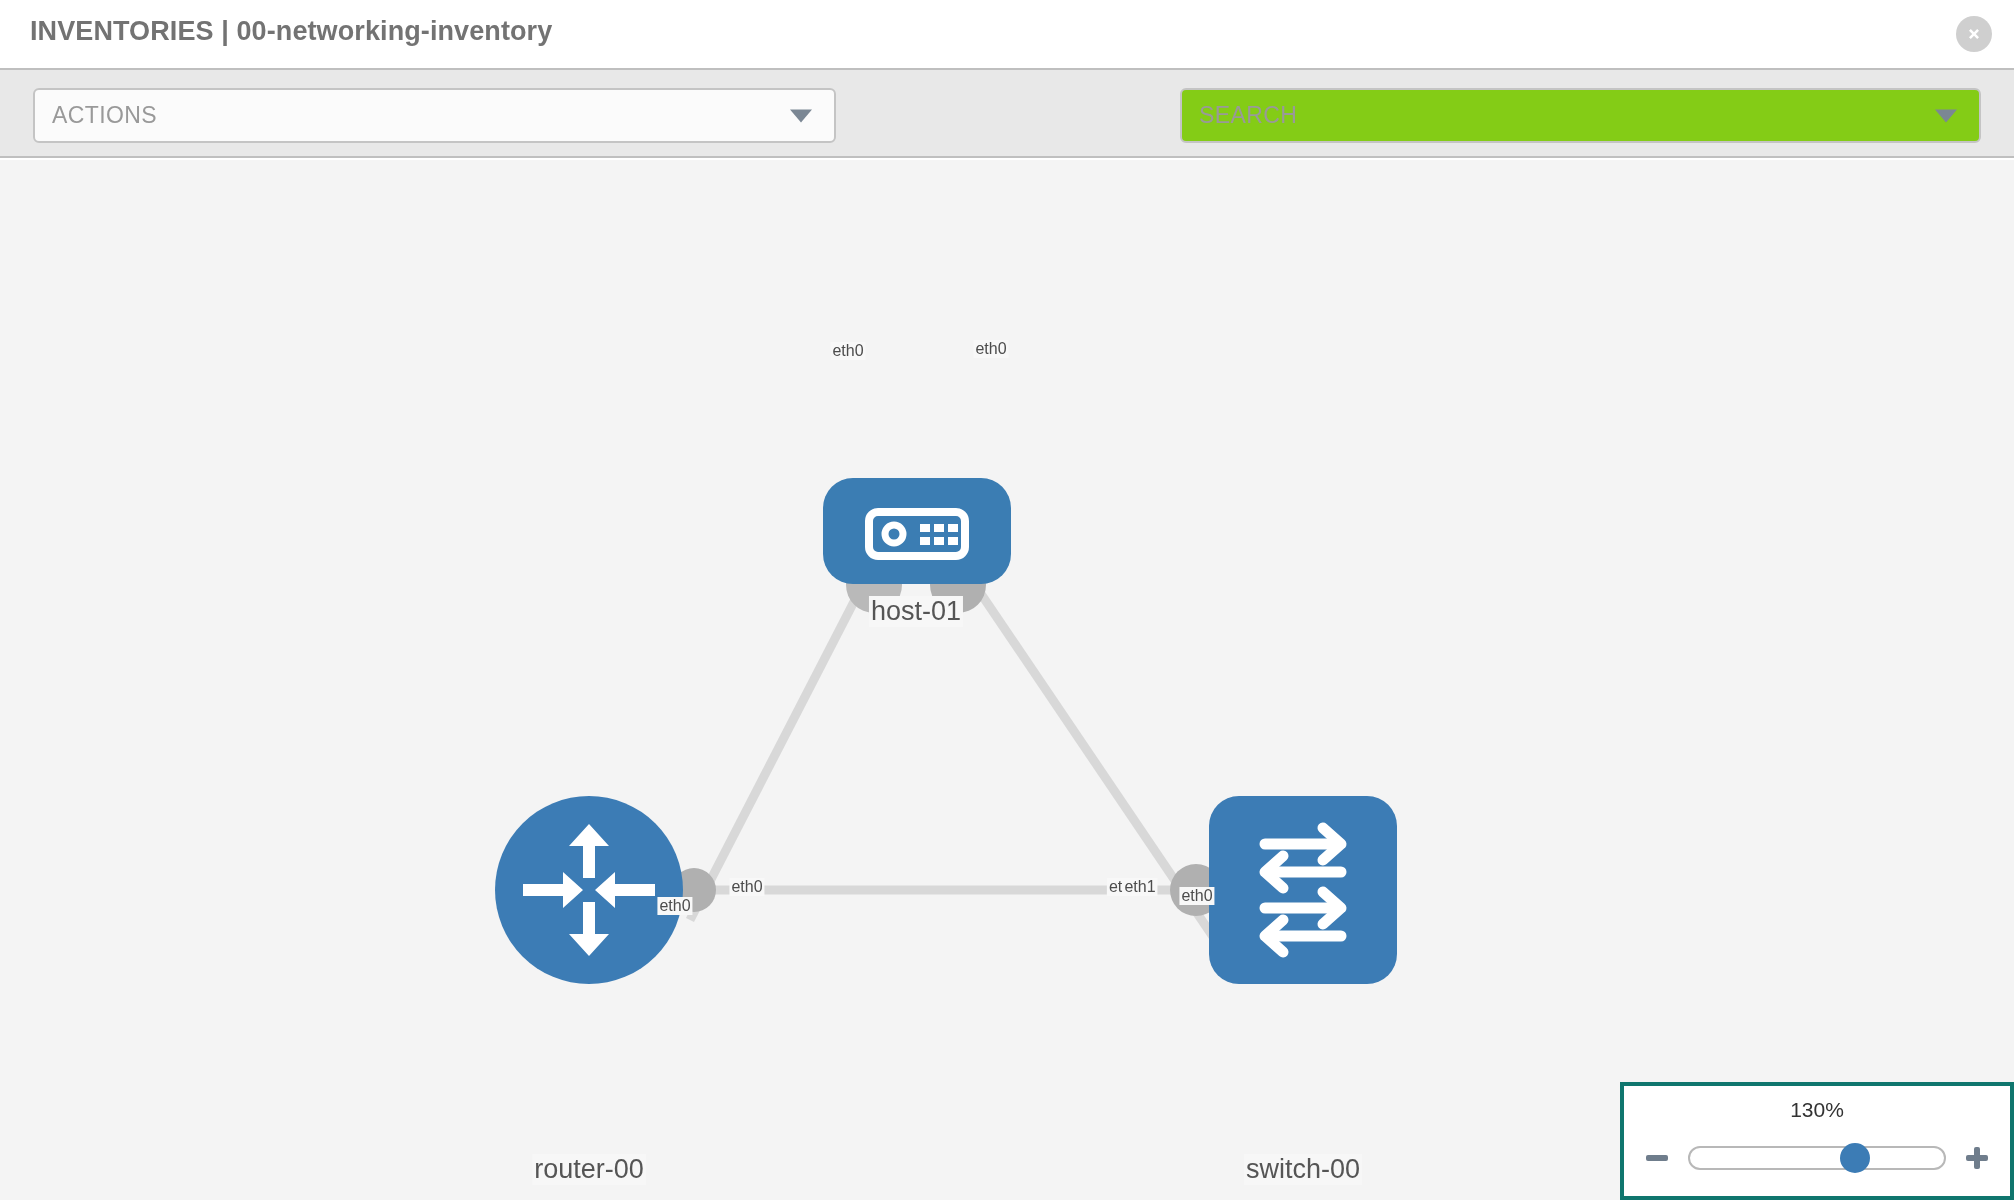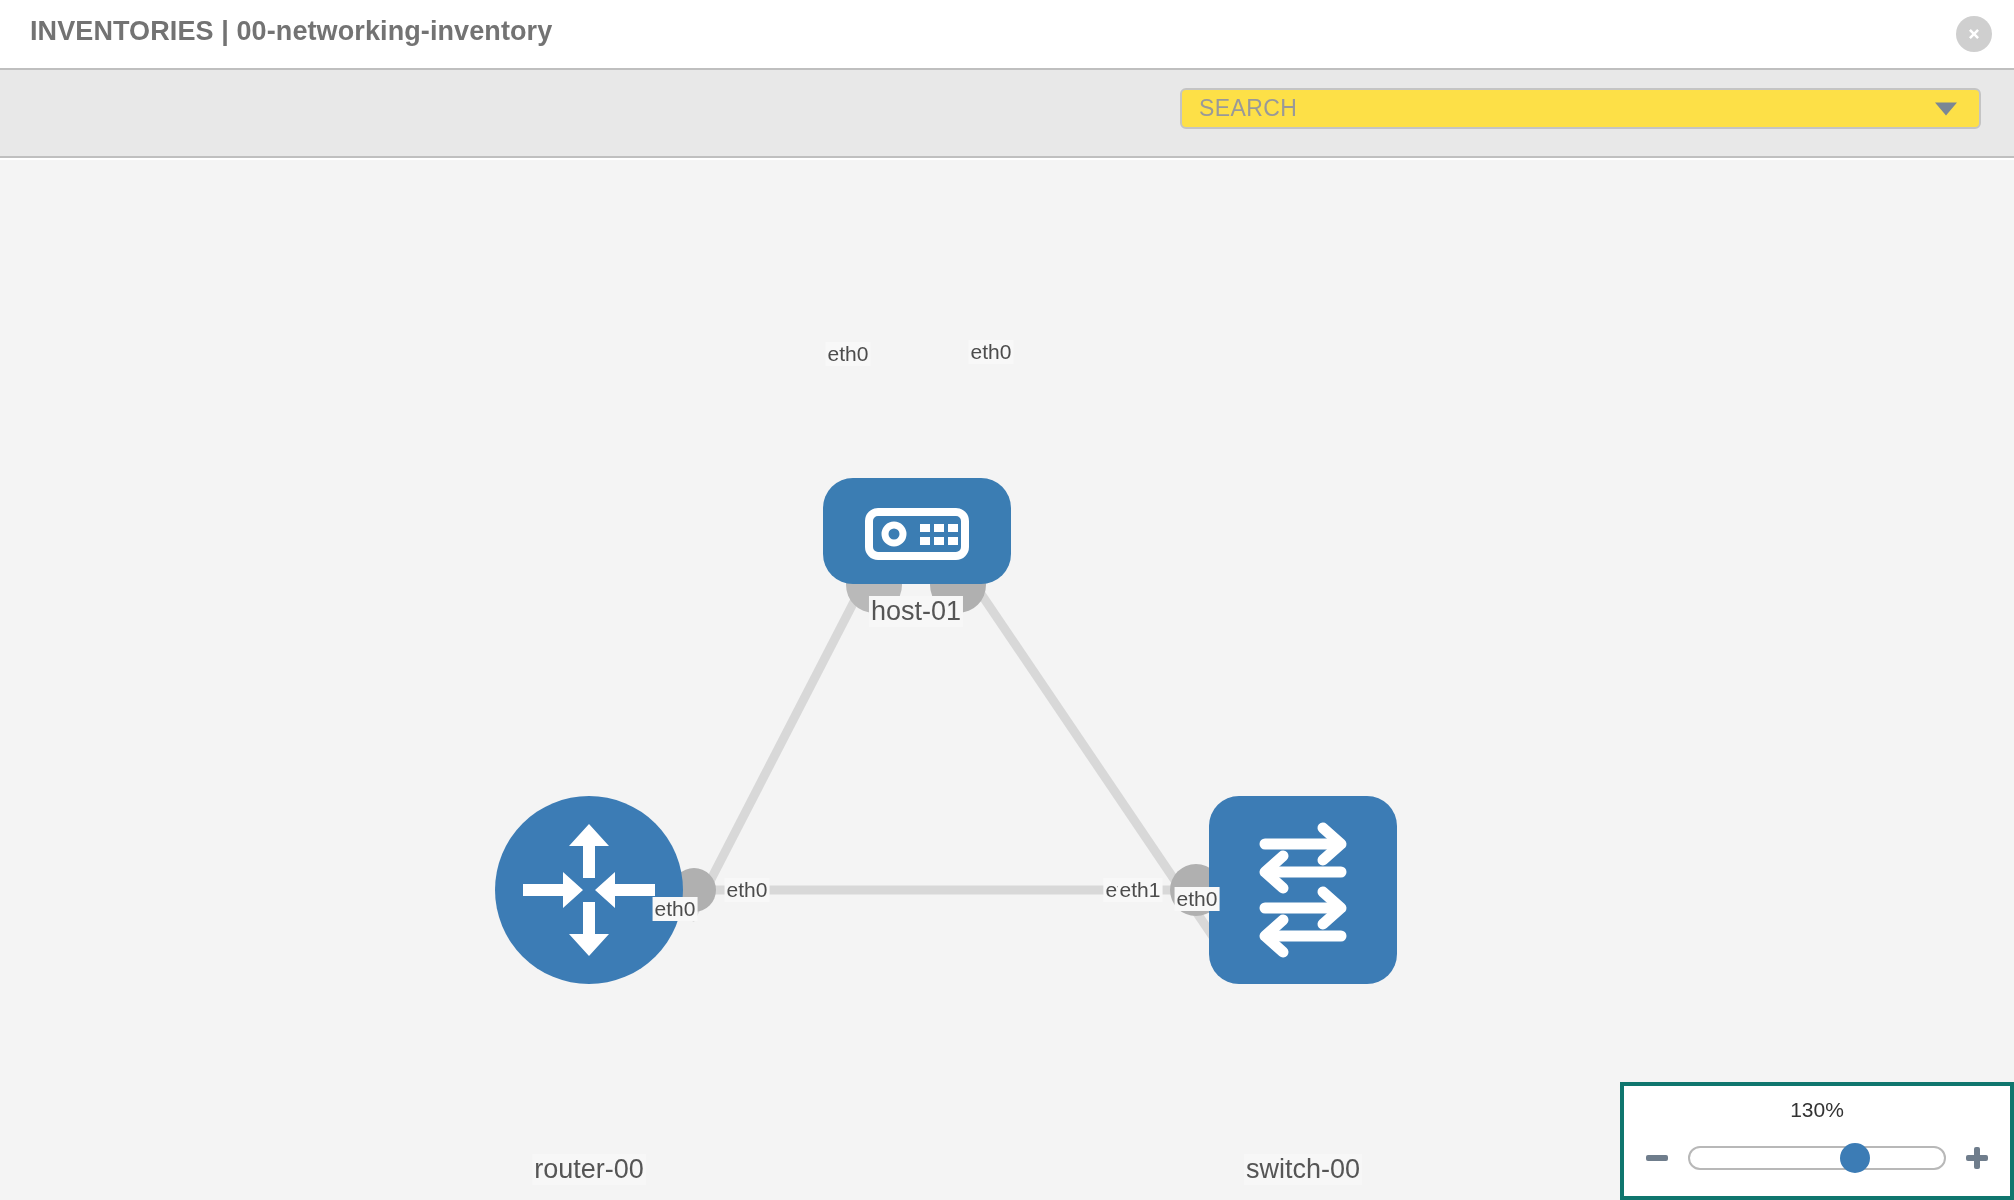--- a/index.html
+++ b/index.html
@@ -107,22 +107,22 @@
     cursor: pointer;
   }
   .icon-wrench { left: 1041px; }
   .icon-key    { left: 1108px; }
 
   .search-select {
     position: absolute;
     left: 1180px;
     top: 18px;
     width: 801px;
-    height: 41px;
-    background: #fde047;
+    height: 55px;
+    background: #84cc16;
     border: 2px solid #c4c4c4;
     border-radius: 6px;
     display: flex;
     align-items: center;
   }
   .search-input {
     margin-left: 17px;
     border: 0;
     outline: 0;
     background: transparent;
@@ -150,21 +150,21 @@
     position: absolute;
     font-size: 27px;
     color: #555555;
     background: #f7f7f7;
     white-space: nowrap;
     transform: translateX(-50%);
     padding: 0 2px;
   }
   .edge-label {
     position: absolute;
-    font-size: 21px;
+    font-size: 16px;
     color: #4c4c4c;
     background: #f8f8f8;
     white-space: nowrap;
     transform: translateX(-50%);
     padding: 0 2px;
     text-align: right;
   }
 
   
   .zoom-widget {
@@ -237,20 +237,24 @@
     <div class="page-title">INVENTORIES | 00-networking-inventory</div>
     <div class="close-btn">
       <svg width="22" height="22" viewBox="0 0 22 22">
         <path d="M6 7.8 L7.8 6 L11 9.2 L14.2 6 L16 7.8 L12.8 11 L16 14.2 L14.2 16 L11 12.8 L7.8 16 L6 14.2 L9.2 11 Z" fill="#ffffff"></path>
       </svg>
     </div>
   </div>
 
   <div class="toolbar">
 
+    <div class="actions-select">
+      <span class="actions-label">ACTIONS</span>
+      <span class="caret"></span>
+    </div>
 
     <div class="icon-btn icon-wrench">
       <svg width="34" height="34" viewBox="0 0 32 32">
         <path d="M26.2 4.6 a9 9 0 0 0 -11.6 11.3 L5.1 25.4 a2.4 2.4 0 0 0 0 3.4 l0.3 0.3 a2.4 2.4 0 0 0 3.4 0 l9.5 -9.5 a9 9 0 0 0 11.2 -11.5 l-4.6 4.6 -4.3 -0.4 -0.4 -4.3 z" fill="#7b8794"></path>
       </svg>
     </div>
 
     <div class="icon-btn icon-key">
       <svg width="34" height="34" viewBox="0 0 32 32">
         <g fill="none" stroke="#7b8794" stroke-width="3">

